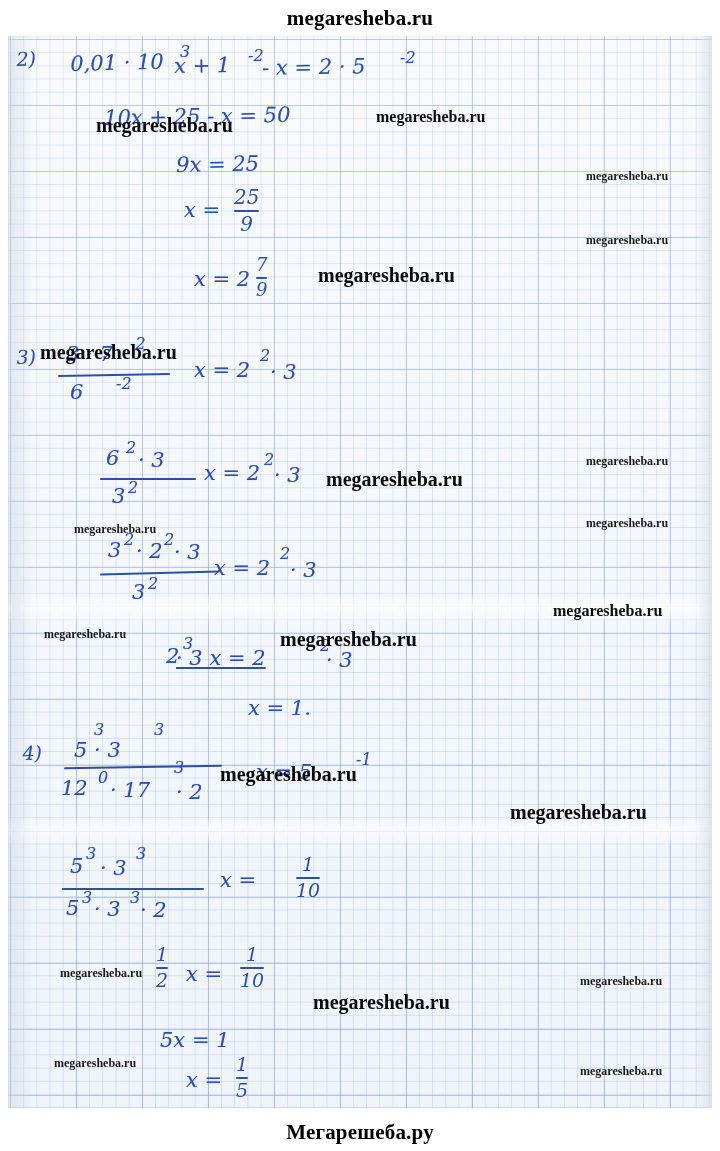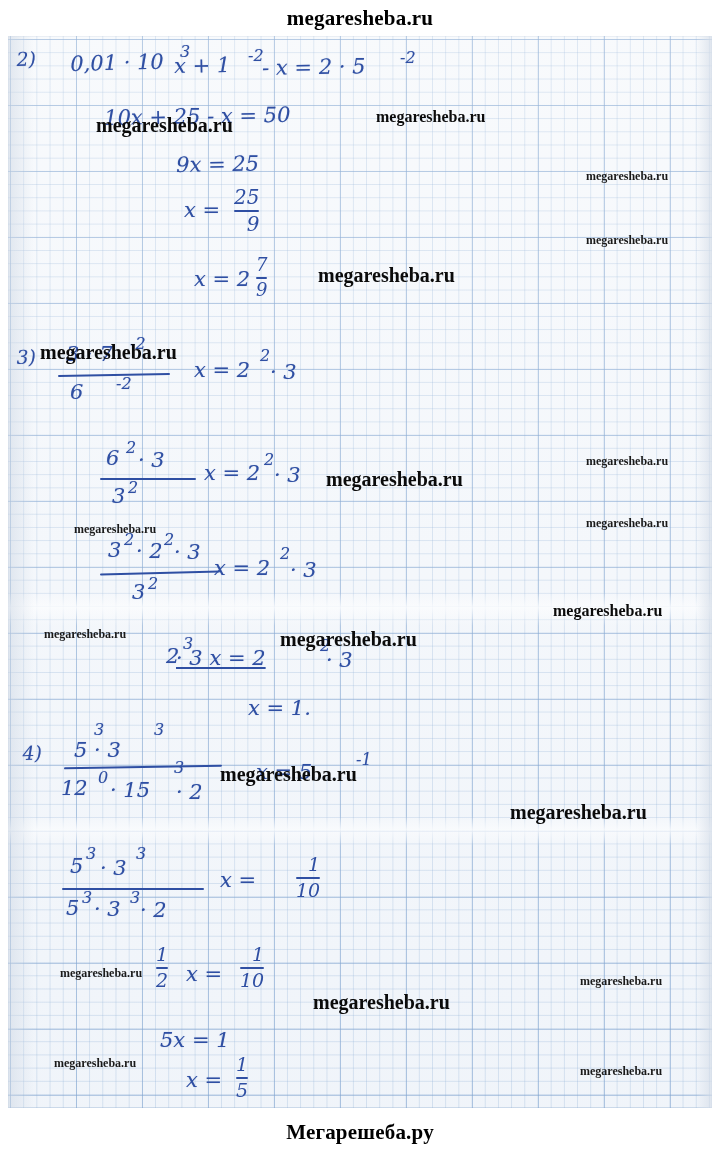--- a/index.html
+++ b/index.html
@@ -97,21 +97,21 @@
   .frac {
     position: absolute;
     color: #2f4fa3;
     font-family: "DejaVu Serif", serif;
     font-style: italic;
     display: inline-block;
     text-align: center;
     line-height: 1.12;
     white-space: nowrap;
   }
-  .frac .num, .frac .den { display: block; text-align: right; }
+  .frac .num, .frac .den { display: block; }
   .frac .bar {
     display: block;
     height: 2px;
     background: #2f4fa3;
     margin: 2px 0 1px 0;
     border-radius: 2px;
   }
 
   
   .wm {
@@ -208,21 +208,21 @@
   <div class="hw" style="left:240px; top:660px;">x = 1.</div>
 
   <div class="hw" style="left:14px; top:706px; font-size:19px; transform:rotate(-2deg);">4)</div>
 
   <div class="hw" style="left:66px; top:694px;margin-top:8px;">5 · 3</div>
   <div class="hw small" style="left:86px; top:684px;">3</div>
   <div class="hw small" style="left:146px; top:684px;">3</div>
   <div style="position:absolute; left:56px; top:730px; width:158px; height:2px; background:#2f4fa3; border-radius:2px; transform:rotate(-1deg);"></div>
   <div class="hw" style="left:53px; top:740px;">12</div>
   <div class="hw small" style="left:90px; top:732px;">0</div>
-  <div class="hw" style="left:102px; top:742px;">· 15</div>
+  <div class="hw" style="left:102px; top:742px;">· 17</div>
   <div class="hw small" style="left:166px; top:722px;">3</div>
   <div class="hw" style="left:168px; top:744px;">· 2</div>
   <div class="hw" style="left:248px; top:724px;">x = 5</div>
   <div class="hw small" style="left:348px; top:714px;">-1</div>
 
   <div class="hw" style="left:62px; top:818px;">5</div>
   <div class="hw small" style="left:78px; top:808px;">3</div>
   <div class="hw" style="left:92px; top:820px;">· 3</div>
   <div class="hw small" style="left:128px; top:808px;">3</div>
   <div style="position:absolute; left:54px; top:852px; width:142px; height:2px; background:#2f4fa3; border-radius:2px;"></div>

